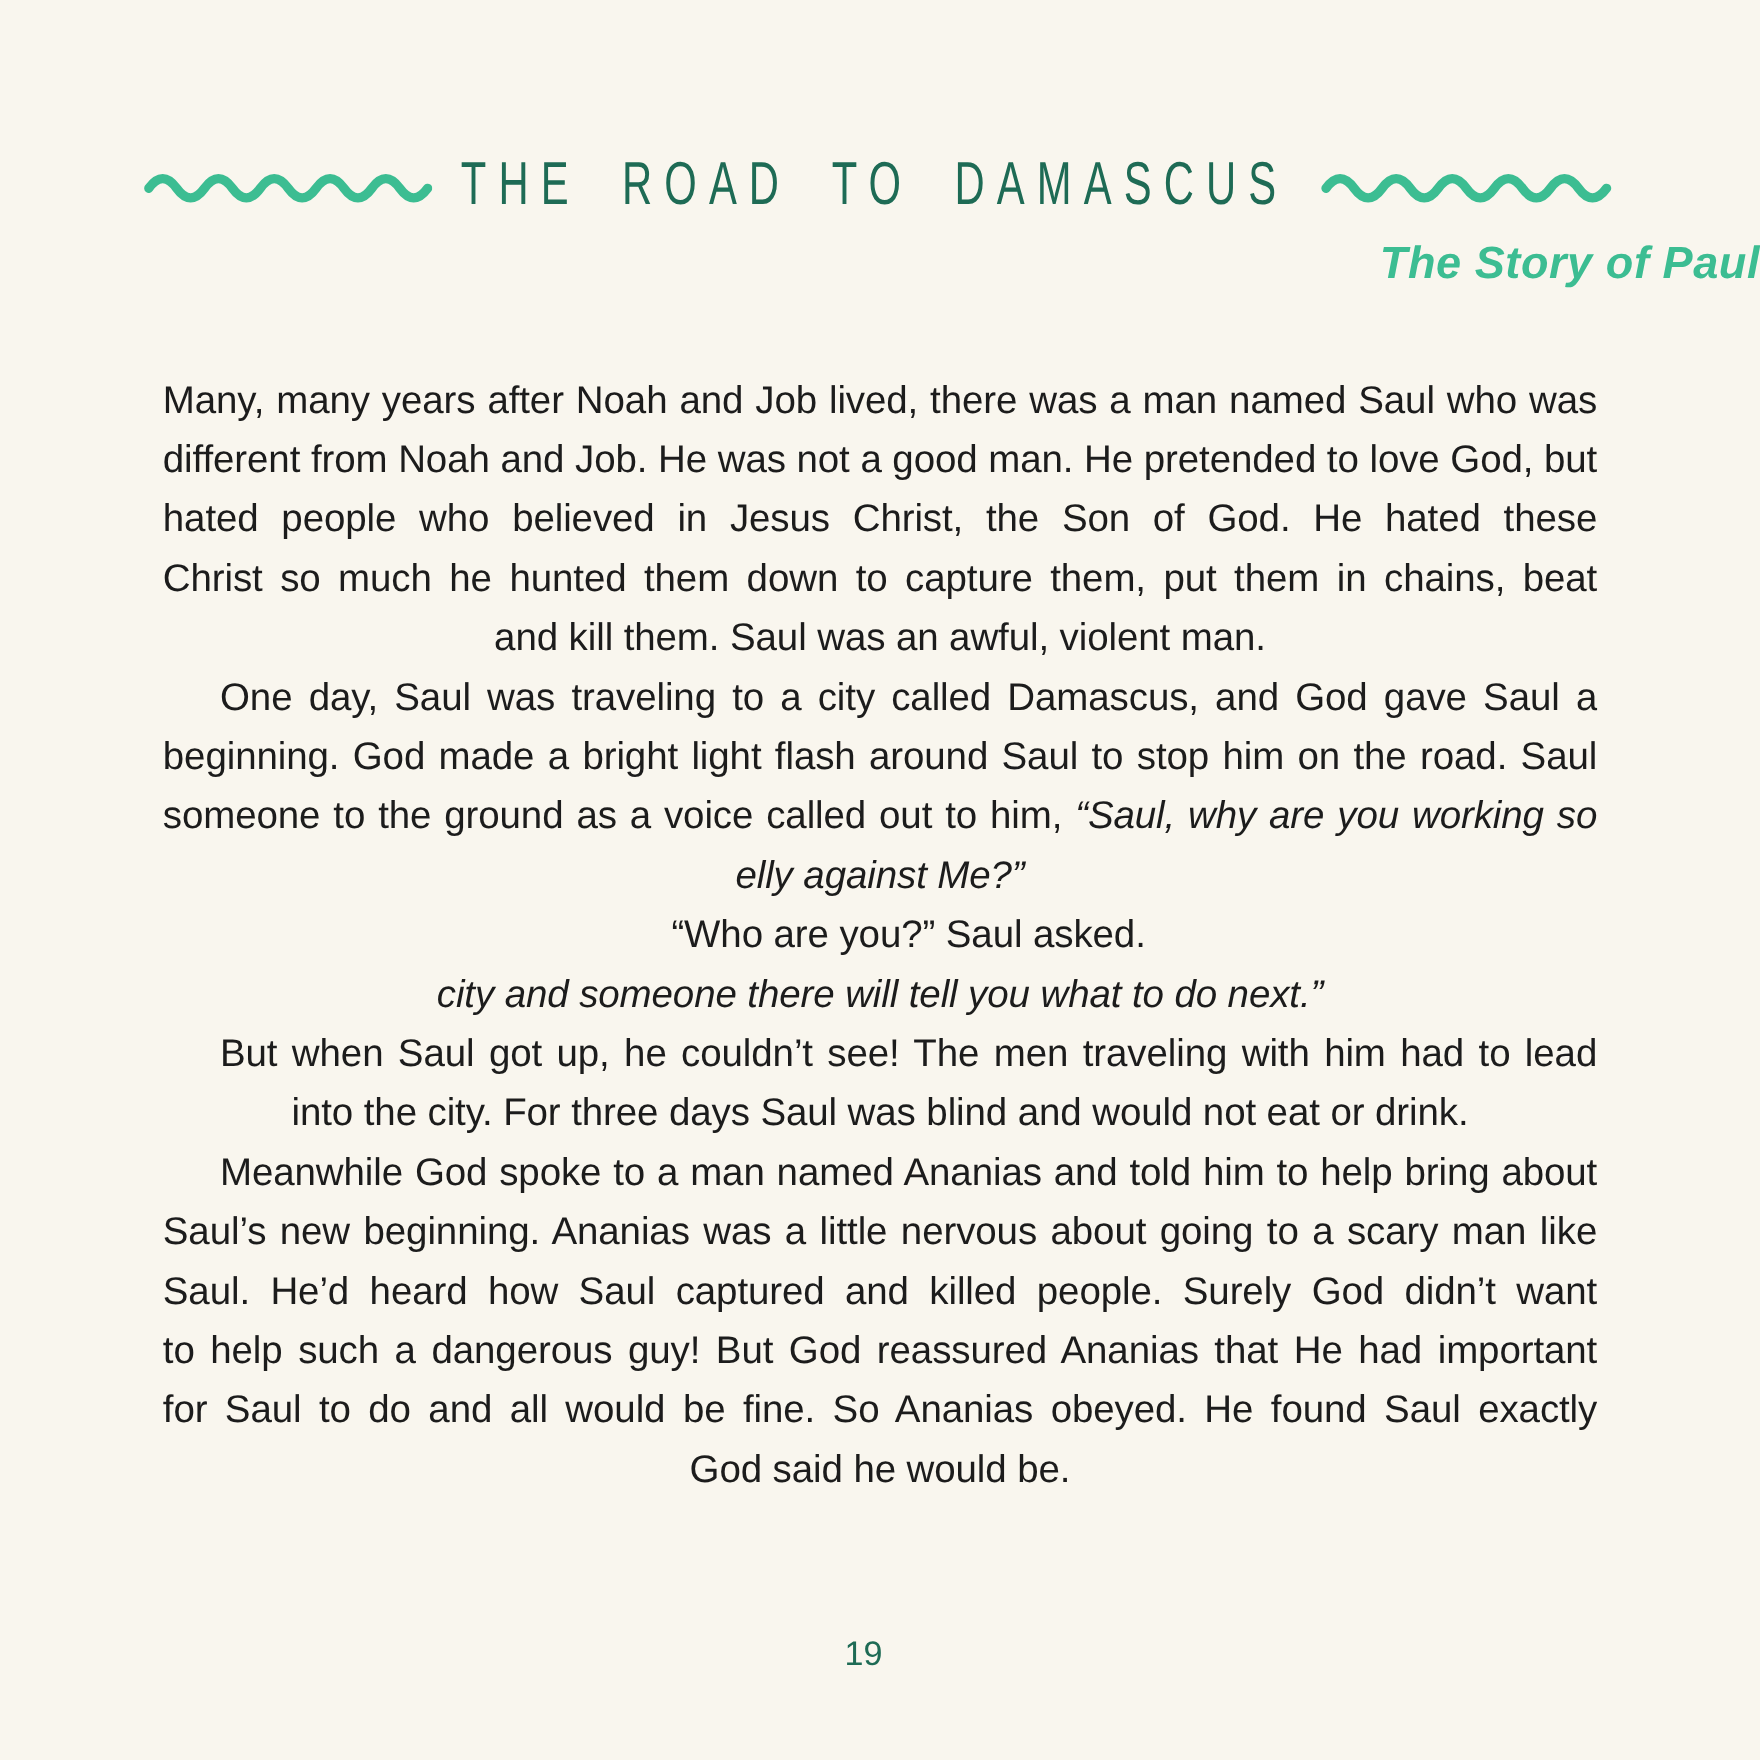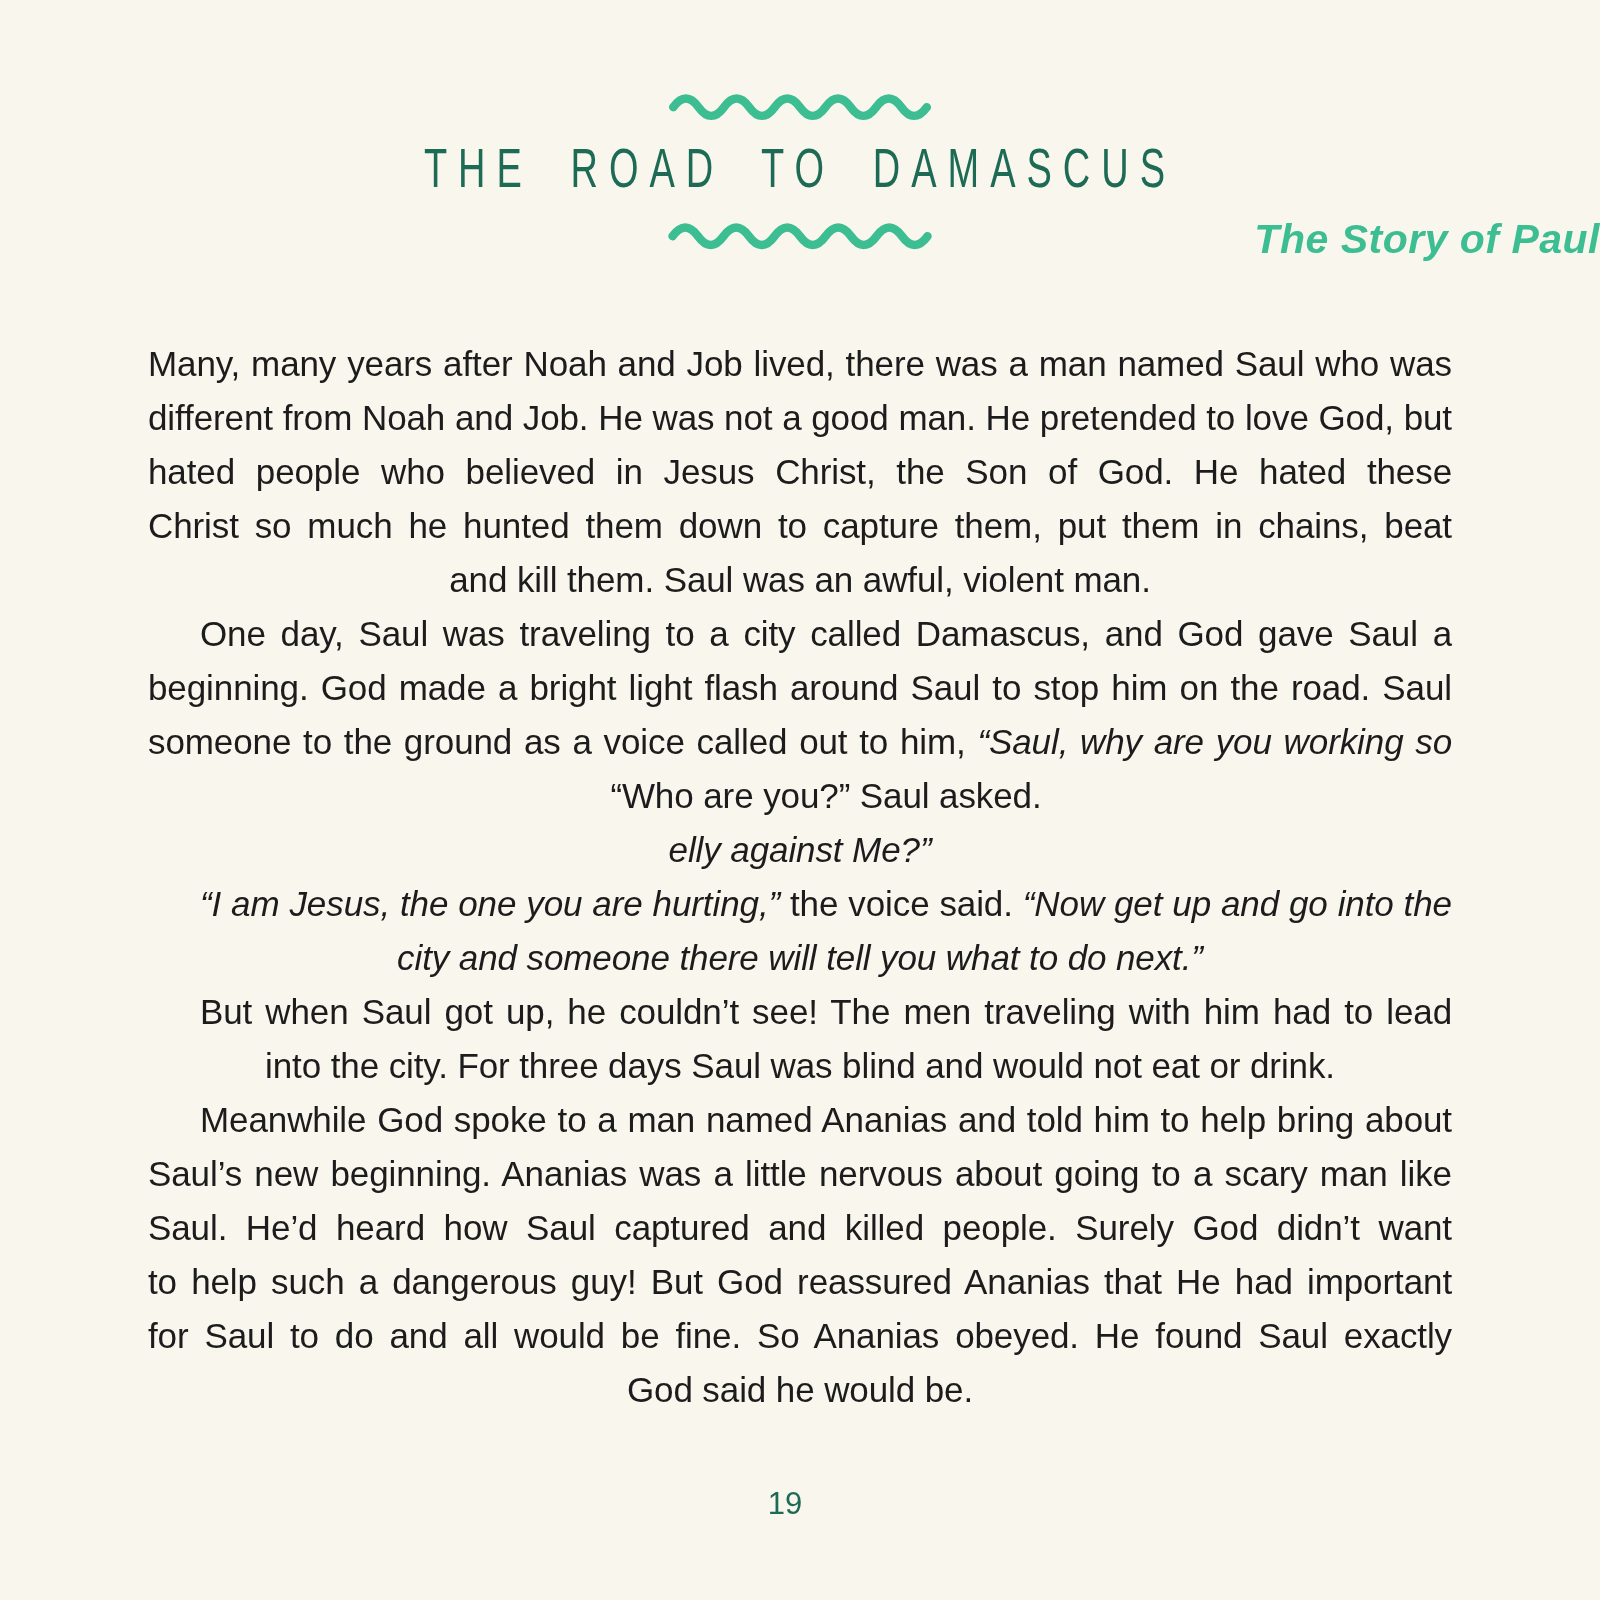--- a/index.html
+++ b/index.html
@@ -20,21 +20,20 @@
     color: var(--body-text);
     overflow: hidden;
   }
   .header {
     margin-top: 138px;
     display: flex;
     align-items: center;
     justify-content: center;
     gap: 26px;
     height: 60px;
-    flex-direction: column;
   }
   .squiggle { flex: 0 0 auto; }
   .squiggle svg { display: block; }
   .title {
     font-size: 38px;
     font-weight: 500;
     letter-spacing: 11px;
     word-spacing: 16px;
     color: var(--title);
     transform: scaleY(1.45);
@@ -100,23 +99,22 @@
 
   <div class="body-text">
       <div class="line j"><span>Many, many years after Noah and Job lived, there was a man named Saul who was very</span></div>
       <div class="line j"><span>different from Noah and Job. He was not a good man. He pretended to love God, but he</span></div>
       <div class="line j"><span>hated people who believed in Jesus Christ, the Son of God. He hated these followers of</span></div>
       <div class="line j"><span>Christ so much he hunted them down to capture them, put them in chains, beat them,</span></div>
       <div class="line"><span>and kill them. Saul was an awful, violent man.</span></div>
       <div class="line j indent"><span>One day, Saul was traveling to a city called Damascus, and God gave Saul a new</span></div>
       <div class="line j"><span>beginning. God made a bright light flash around Saul to stop him on the road. Saul</span></div>
       <div class="line j"><span>someone to the ground as a voice called out to him, </span><span class="it">“Saul, why are you working so cru-</span></div>
+      <div class="line"><span class="it">elly against Me?”</span></div>
       <div class="line indent"><span>“Who are you?” Saul asked.</span></div>
-      <div class="line"><span class="it">elly against Me?”</span></div>
-      <div class="line j indent"><span class="it">“I am Jesus, the one you are hurting,” </span><span>the voice said. </span><span class="it">“Now get up and go into the</span></div>
       <div class="line"><span class="it">city and someone there will tell you what to do next.”</span></div>
       <div class="line j indent"><span>But when Saul got up, he couldn’t see! The men traveling with him had to lead him</span></div>
       <div class="line"><span>into the city. For three days Saul was blind and would not eat or drink.</span></div>
       <div class="line j indent"><span>Meanwhile God spoke to a man named Ananias and told him to help bring about</span></div>
       <div class="line j"><span>Saul’s new beginning. Ananias was a little nervous about going to a scary man like</span></div>
       <div class="line j"><span>Saul. He’d heard how Saul captured and killed people. Surely God didn’t want Ananias</span></div>
       <div class="line j"><span>to help such a dangerous guy! But God reassured Ananias that He had important work</span></div>
       <div class="line j"><span>for Saul to do and all would be fine. So Ananias obeyed. He found Saul exactly where</span></div>
       <div class="line"><span>God said he would be.</span></div>
     </div>

